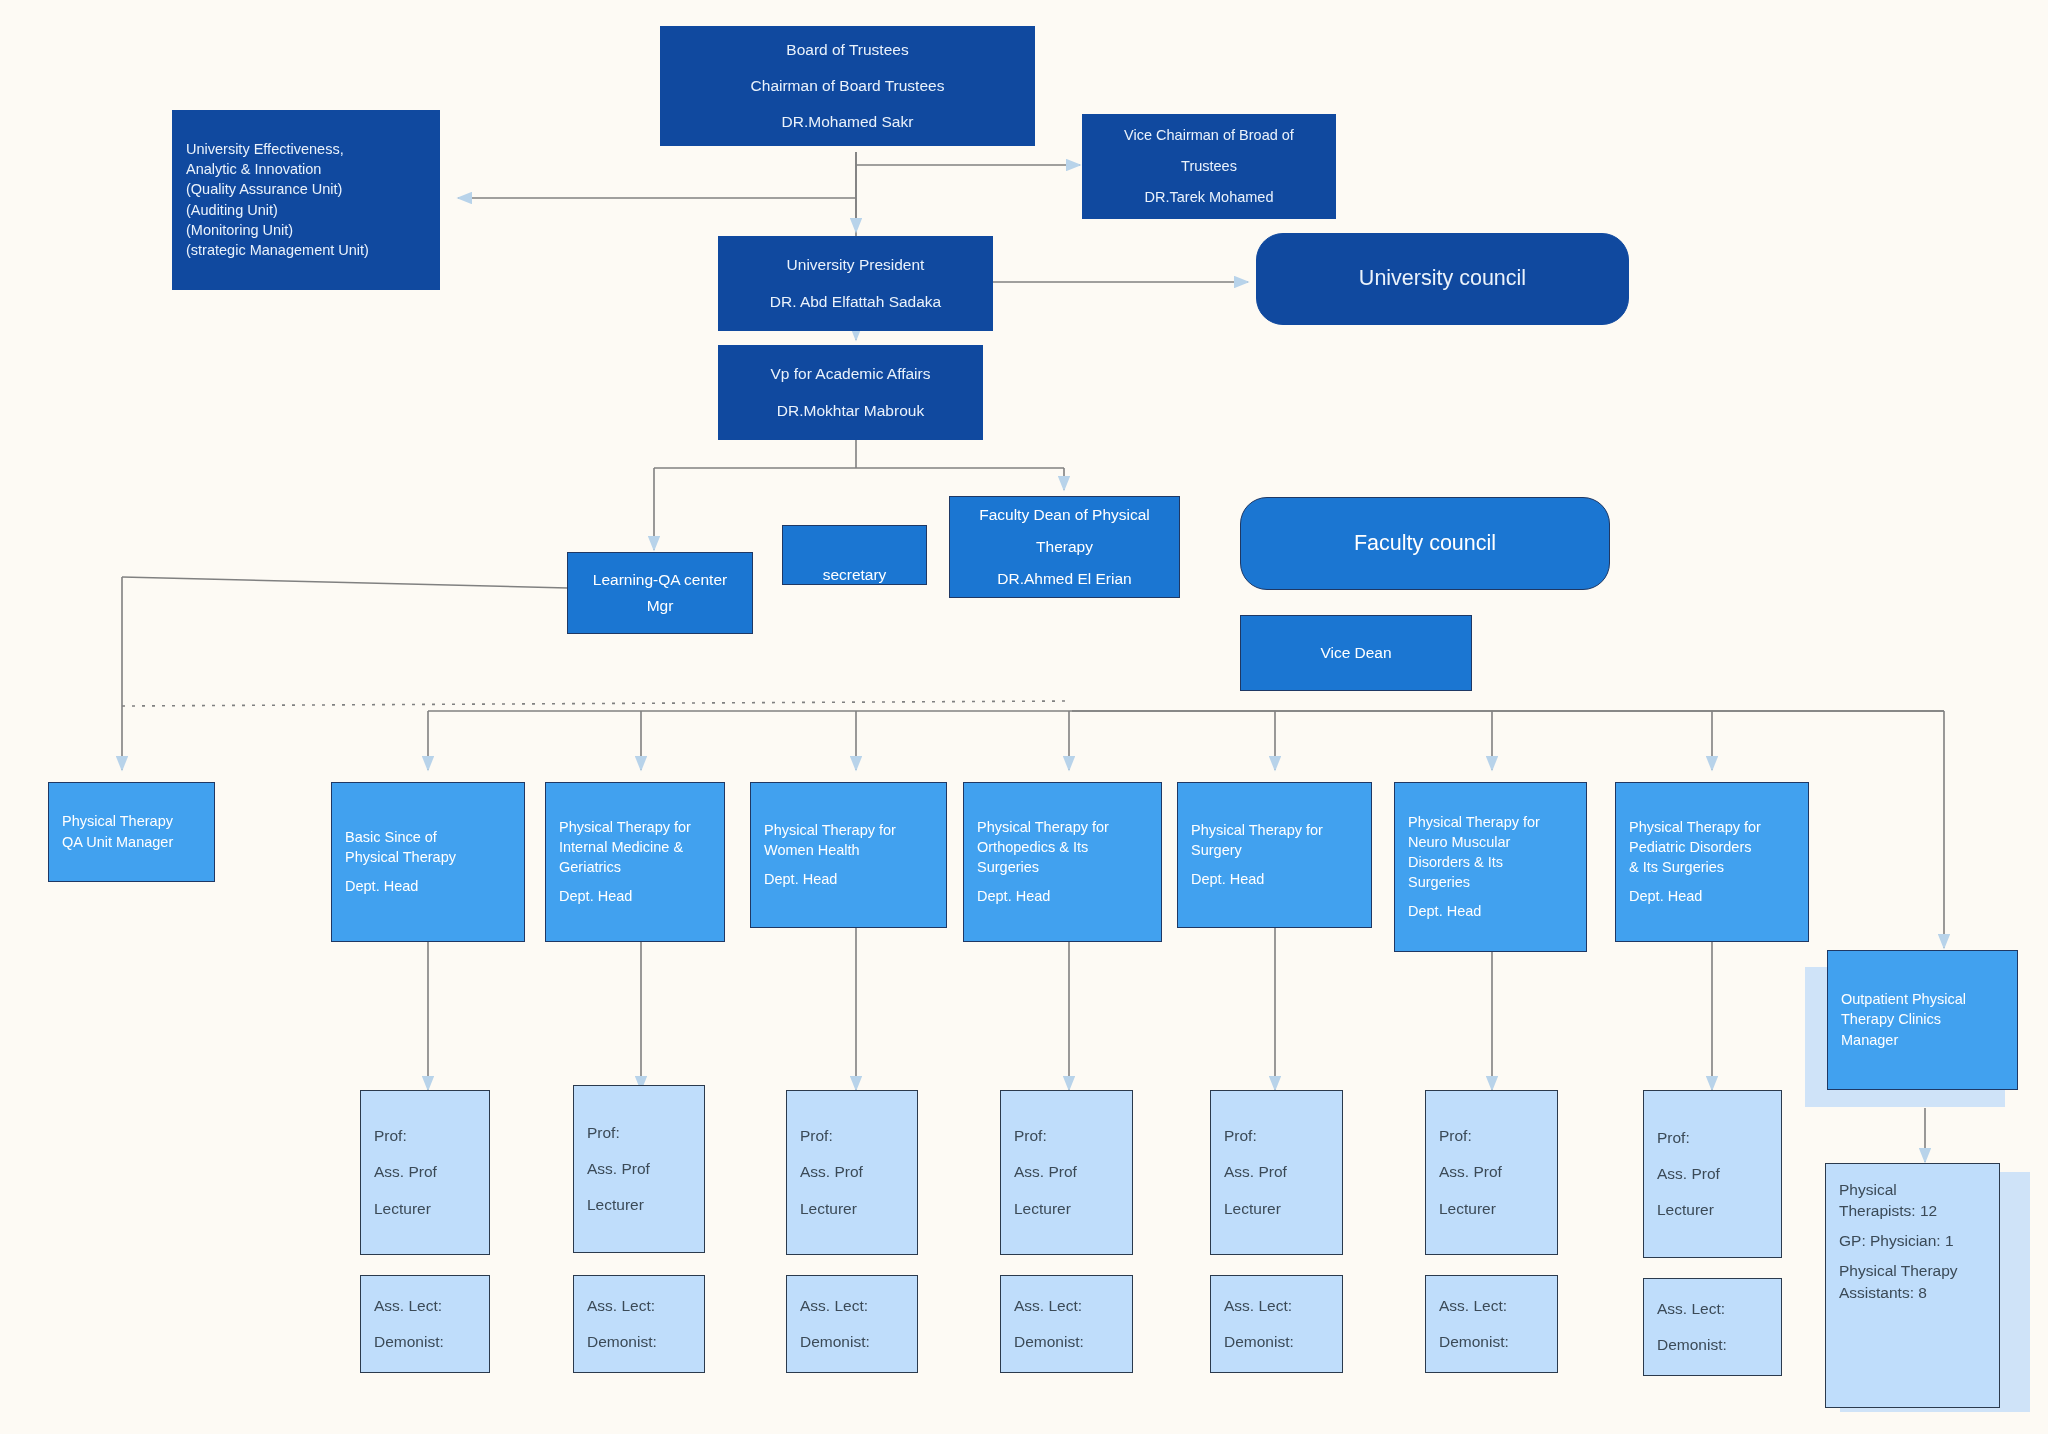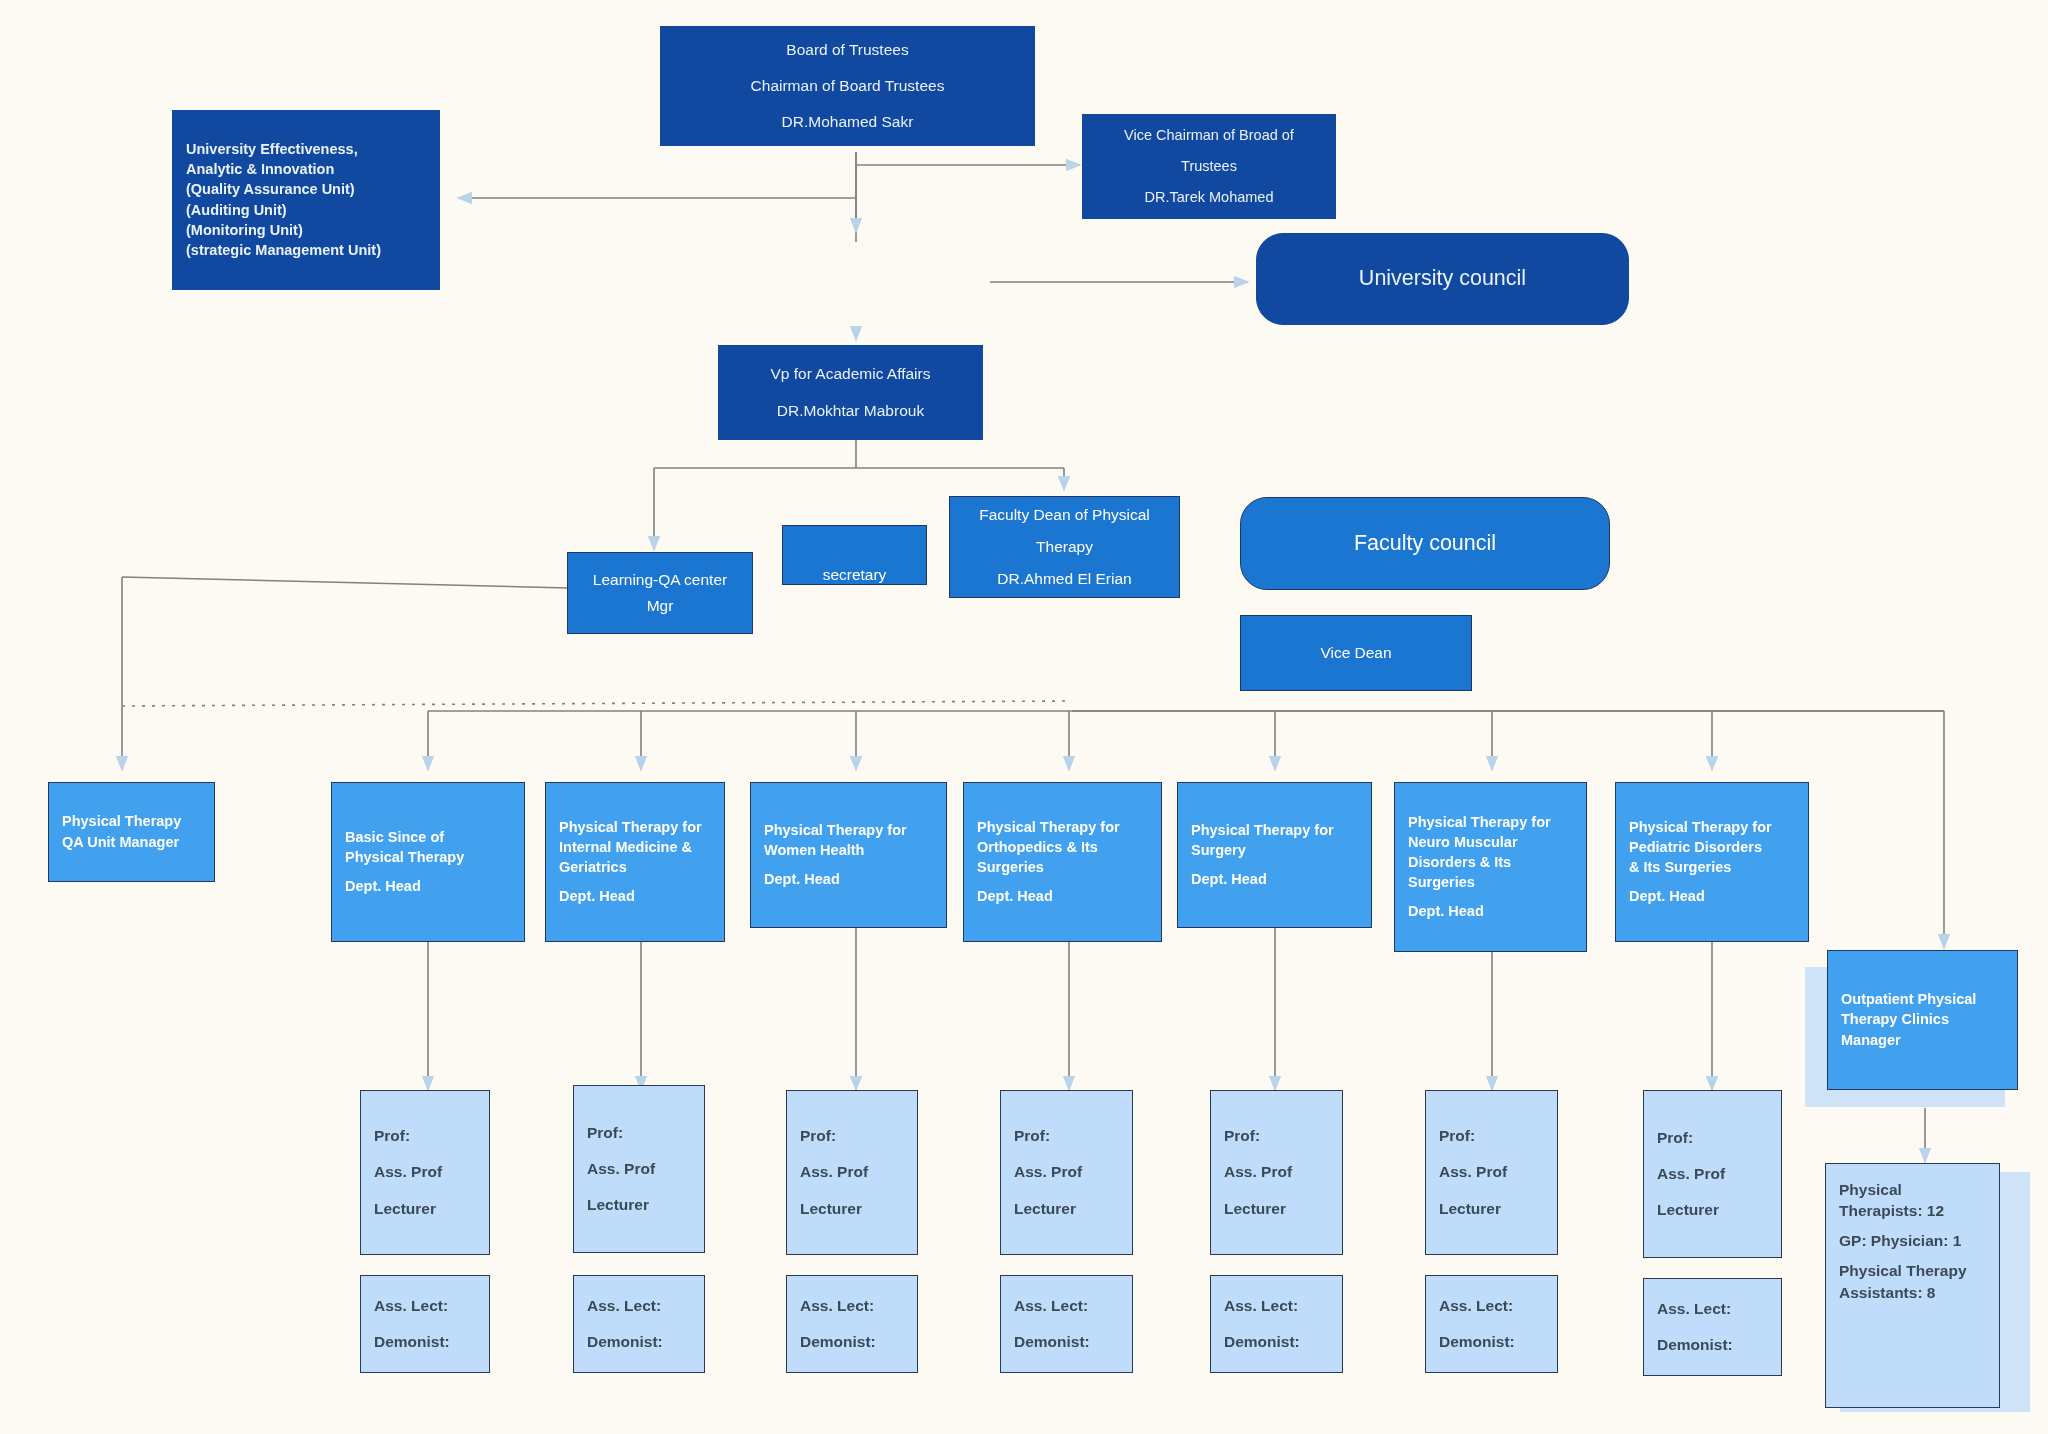--- a/index.html
+++ b/index.html
@@ -12,21 +12,21 @@
   .box .ln{display:block;line-height:1.18;}
   
   .navy   {background:#10499f;color:#eaf2fb;border-color:#10499f;}
   .mid    {background:#1b76d2;color:#ffffff;border-color:#1f3864;}
   .light  {background:#41a1ef;color:#ffffff;border-color:#1f3864;}
   .pale   {background:#bfddfb;color:#3b4a57;border-color:#2b3a4d;}
   .shadow {background:#cfe3f8;border:none;}
   
   .ctr{text-align:center;align-items:center;}
   .lft{text-align:left;}
-  .pad-l{padding-left:13px;padding-right:8px;font-weight:bold;}
+  .pad-l{padding-left:13px;padding-right:8px;}
   .pad-c{padding-left:8px;padding-right:8px;}
   .sp-3 .ln{margin:9px 0;}
   .sp-2 .ln{margin:7px 0;}
   .gap-sm .ln{margin:1.5px 0;}
   .gap-md .ln{margin:4px 0;}
   .fs14{font-size:14.5px;}
   .fs15{font-size:15.5px;}
   .fs21{font-size:21.5px;border-radius:27px;}
   .blank{height:9px;}
 </style>
@@ -107,20 +107,24 @@
     <span class="ln">(Monitoring Unit)</span>
     <span class="ln">(strategic Management Unit)</span>
   </div>
 
   <div class="box navy ctr sp-2 pad-c fs14" style="left:1082px;top:114px;width:254px;height:105px;">
     <span class="ln">Vice Chairman of Broad of</span>
     <span class="ln">Trustees</span>
     <span class="ln">DR.Tarek Mohamed</span>
   </div>
 
+  <div class="box navy ctr sp-3 fs15" style="left:718px;top:236px;width:275px;height:95px;">
+    <span class="ln">University President</span>
+    <span class="ln">DR. Abd Elfattah Sadaka</span>
+  </div>
 
   <div class="box navy ctr fs21" style="left:1256px;top:233px;width:373px;height:92px;">
     <span class="ln">University council</span>
   </div>
 
   <div class="box navy ctr sp-3 fs15" style="left:718px;top:345px;width:265px;height:95px;">
     <span class="ln">Vp for Academic Affairs</span>
     <span class="ln">DR.Mokhtar Mabrouk</span>
   </div>
 

